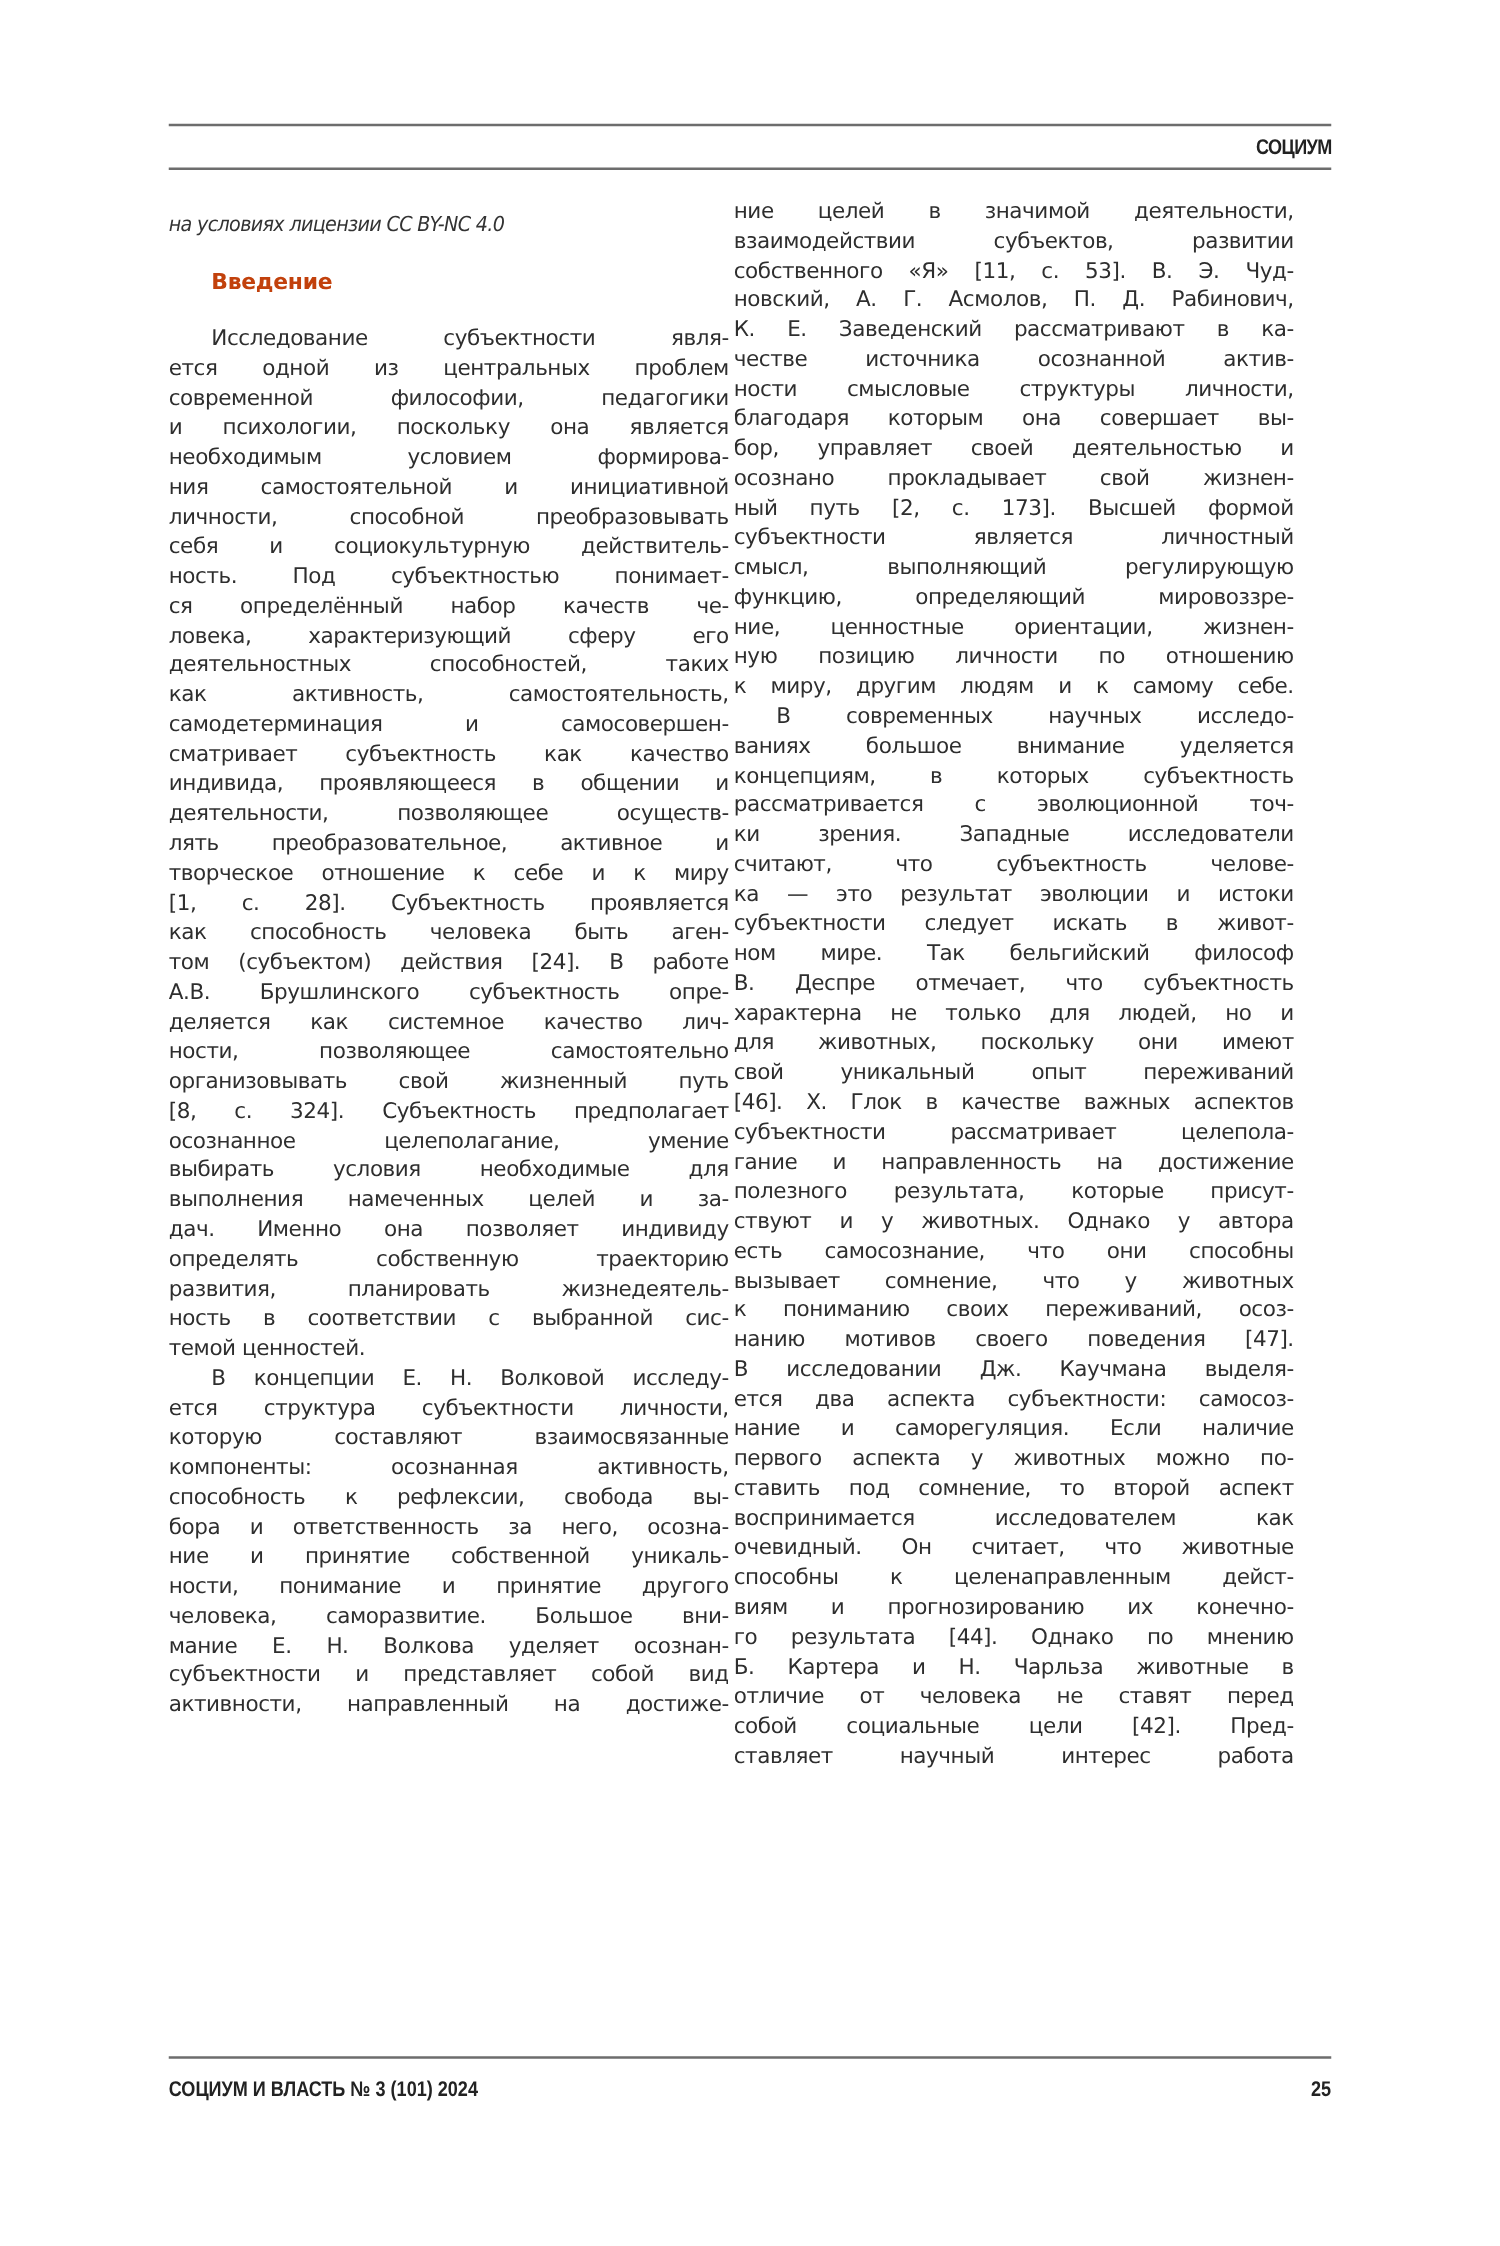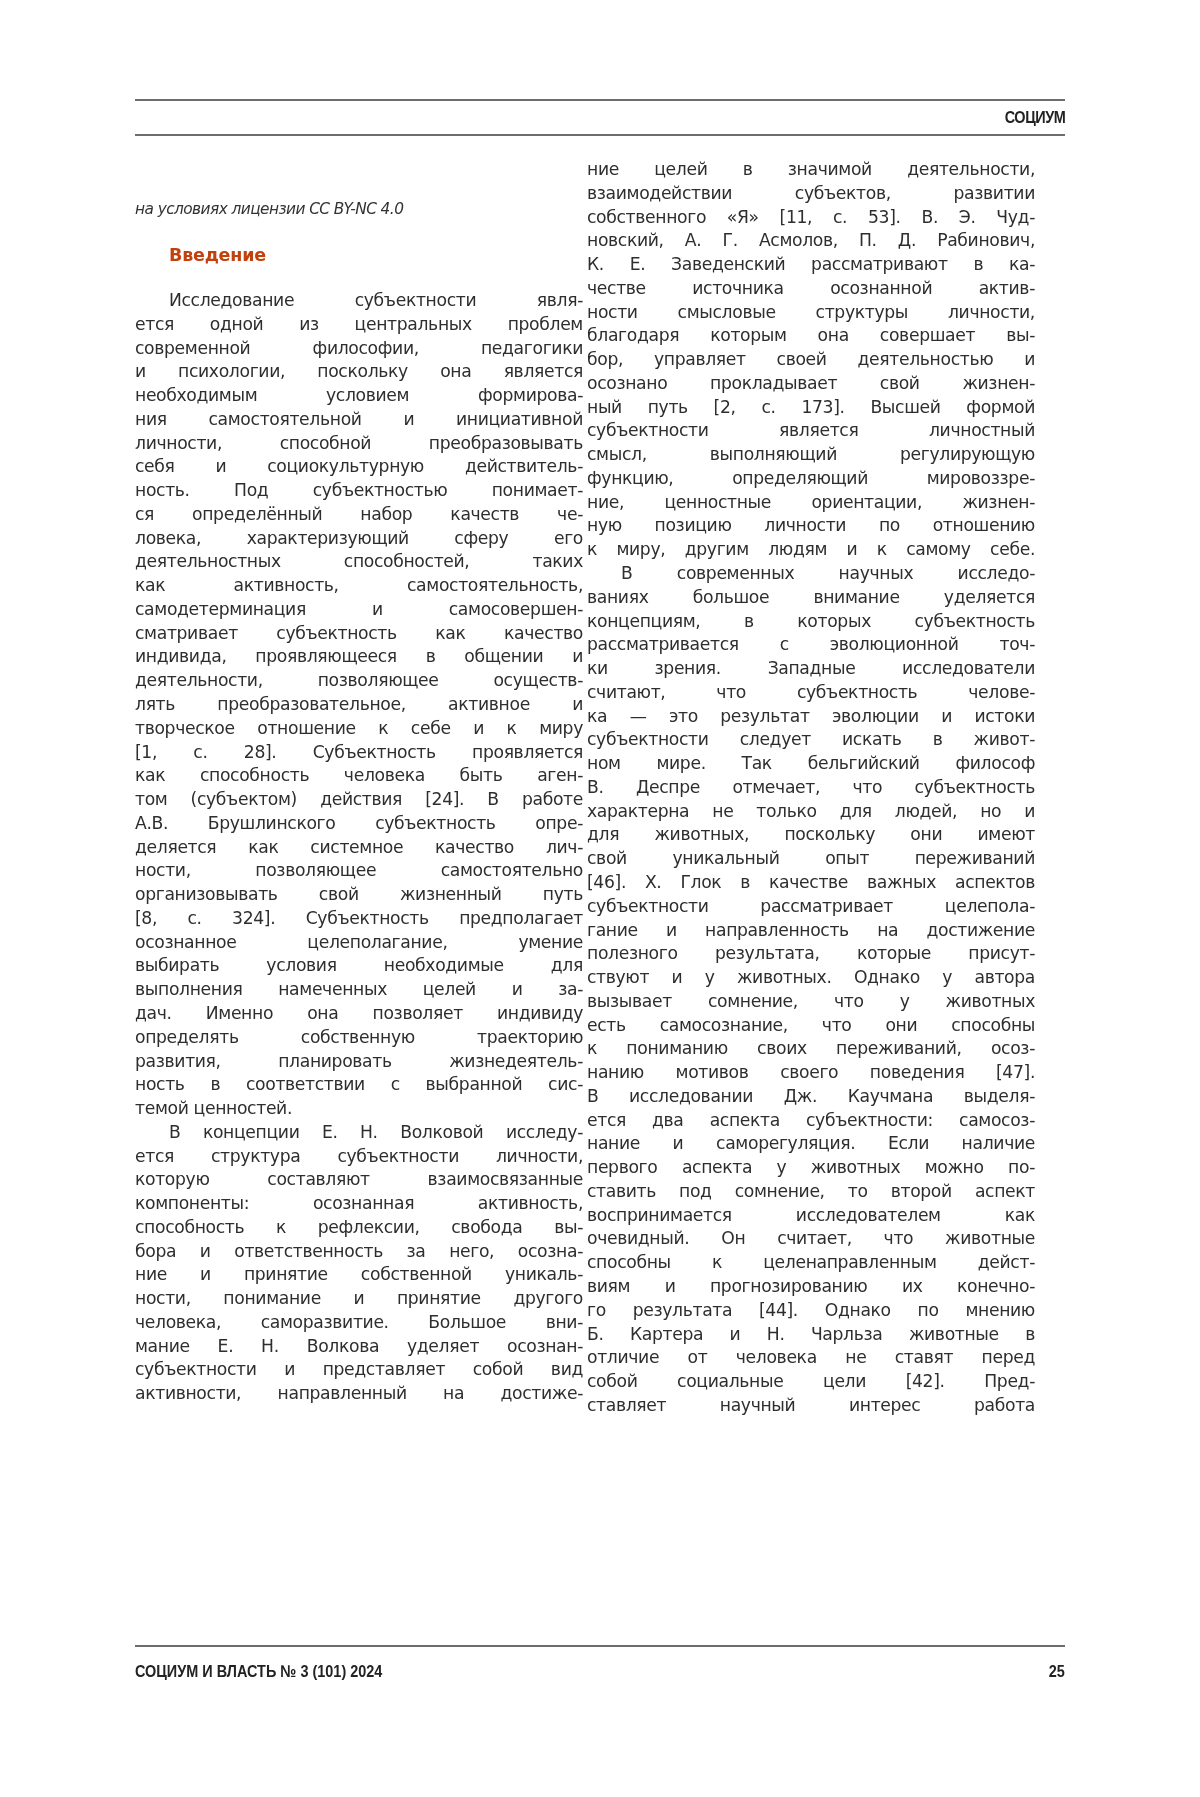--- a/index.html
+++ b/index.html
@@ -18,21 +18,21 @@
     position: absolute; left: 135px; top: 1662px;
     font-family: "Liberation Sans", sans-serif; font-weight: bold;
     font-size: 17px; color: #222; transform: scaleX(0.85); transform-origin: left center; white-space: nowrap;
   }
   .page-number {
     position: absolute; right: 135px; top: 1662px;
     font-family: "Liberation Sans", sans-serif; font-weight: bold;
     font-size: 17px; color: #222; transform: scaleX(0.85); transform-origin: right center;
   }
   .col { position: absolute; width: 448px; font-family: "DejaVu Sans", sans-serif; color: #2e2e2e; }
-  .col.left { left: 135px; top: 168px; margin-top: 29px; }
+  .col.left { left: 135px; top: 168px; }
   .col.right { left: 587px; top: 158px; }
   .line {
     display: block; height: 23.77px; line-height: 23.77px; font-size: 17.2px;
     white-space: nowrap; text-align: justify; text-align-last: justify;
     letter-spacing: -0.35px;
   }
   .line.last { text-align-last: left; }
   .line.indent { padding-left: 34px; }
   .license {
     font-style: italic; font-size: 16.5px; line-height: 24px; height: 24px;
@@ -143,22 +143,22 @@
           <span class="line">ном мире. Так бельгийский философ</span>
           <span class="line">В. Деспре отмечает, что субъектность</span>
           <span class="line">характерна не только для людей, но и</span>
           <span class="line">для животных, поскольку они имеют</span>
           <span class="line">свой уникальный опыт переживаний</span>
           <span class="line">[46]. Х. Глок в качестве важных аспектов</span>
           <span class="line">субъектности рассматривает целепола-</span>
           <span class="line">гание и направленность на достижение</span>
           <span class="line">полезного результата, которые присут-</span>
           <span class="line">ствуют и у животных. Однако у автора</span>
+          <span class="line">есть самосознание, что они способны</span>
           <span class="line">вызывает сомнение, что у животных</span>
-          <span class="line">есть самосознание, что они способны</span>
           <span class="line">к пониманию своих переживаний, осоз-</span>
           <span class="line">нанию мотивов своего поведения [47].</span>
           <span class="line">В исследовании Дж. Каучмана выделя-</span>
           <span class="line">ется два аспекта субъектности: самосоз-</span>
           <span class="line">нание и саморегуляция. Если наличие</span>
           <span class="line">первого аспекта у животных можно по-</span>
           <span class="line">ставить под сомнение, то второй аспект</span>
           <span class="line">воспринимается исследователем как</span>
           <span class="line">очевидный. Он считает, что животные</span>
           <span class="line">способны к целенаправленным дейст-</span>

